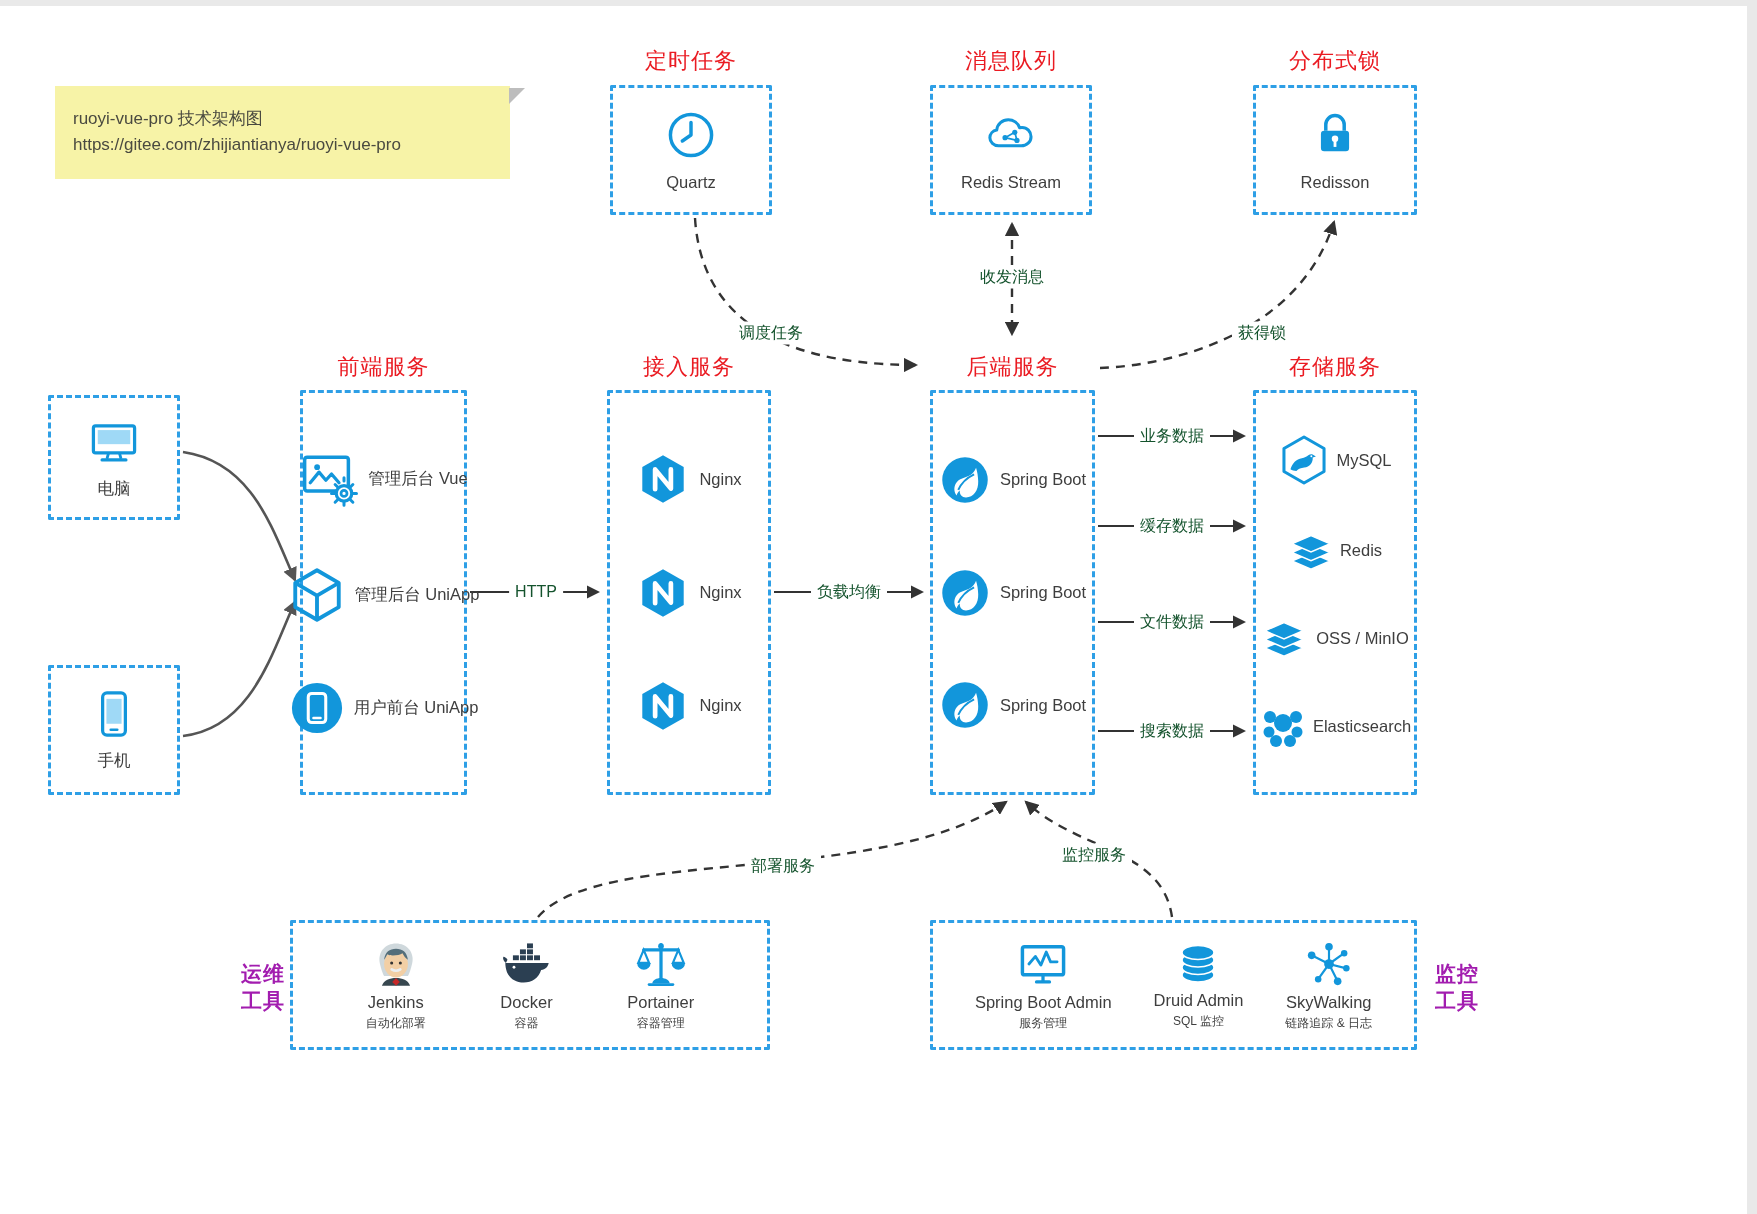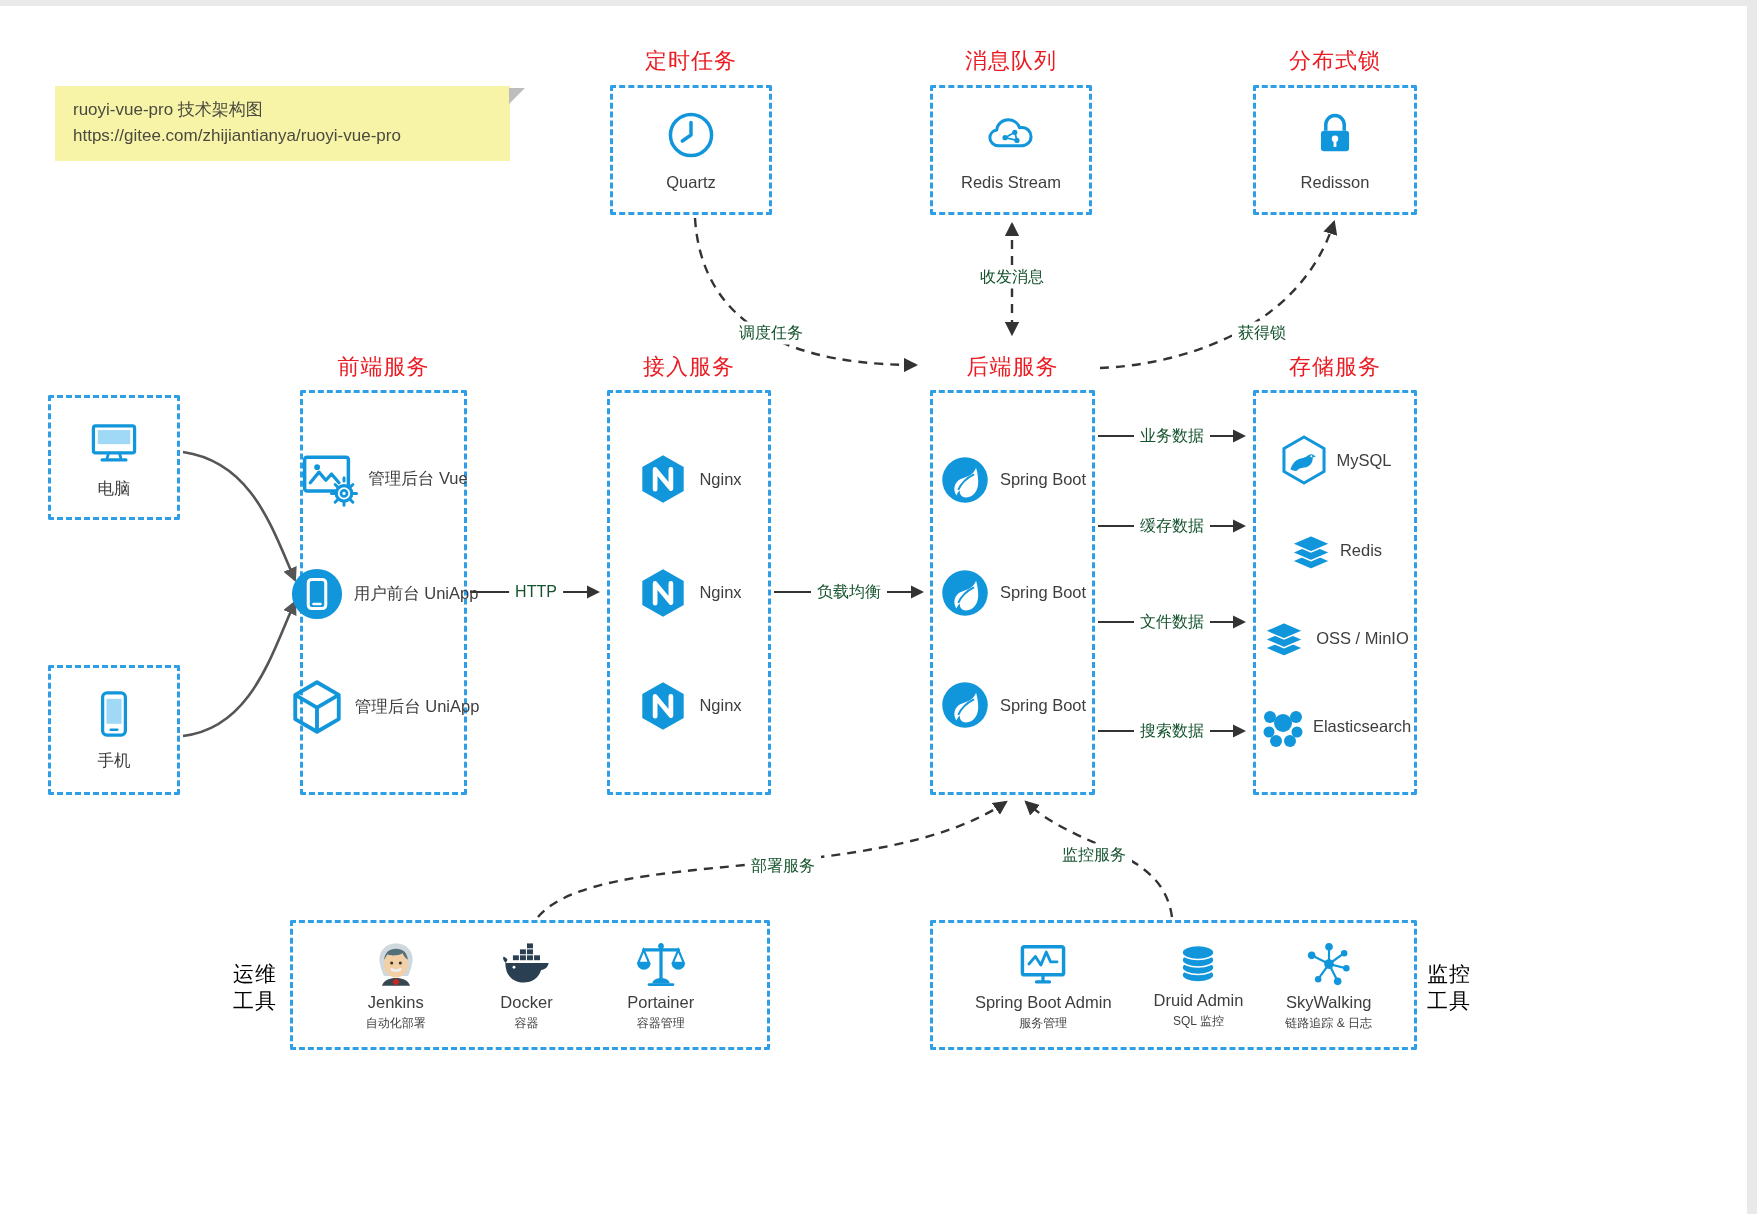--- a/index.html
+++ b/index.html
@@ -2,34 +2,34 @@
 <html><head>
 <meta charset="utf-8">
 <style>
   *{box-sizing:border-box;margin:0;padding:0}
   body{background:#e9e9e9;font-family:"Liberation Sans","DejaVu Sans",sans-serif}
   .canvas{position:relative;width:1757px;height:1214px;background:#fff;overflow:hidden;color:#3e3e3e}
   .chrome-strip{position:absolute;background:#e9e9e9;z-index:0}
   .strip-top{left:0;top:0;width:1757px;height:6px}
   .strip-right{left:1747px;top:0;width:10px;height:1214px}
   .wires{position:absolute;left:0;top:0;z-index:1;pointer-events:none}
-  .note{position:absolute;left:55px;top:86px;width:455px;background:#f7f3a7;padding:11px 18px;font-size:17px;line-height:1.55;color:#4a4a40;z-index:2}
+  .note{position:absolute;left:55px;top:86px;width:455px;background:#f7f3a7;padding:20px 18px;font-size:17px;line-height:1.55;color:#4a4a40;z-index:2}
   .note-fold{position:absolute;right:-15px;top:2px;width:0;height:0;border-top:16px solid #bdbdbd;border-right:16px solid transparent}
   .group-title{position:absolute;text-align:center;font-size:22px;font-weight:normal;color:#ea1b22;letter-spacing:1px;z-index:2;white-space:nowrap}
   .dashed-box{position:absolute;border:3px dashed #2e9fe6;border-radius:2px;display:flex;align-items:center;z-index:2;background:transparent}
   .top-box{top:85px;height:130px;flex-direction:column;justify-content:center;gap:12px}
   .client-box{left:48px;width:132px;flex-direction:column;justify-content:center;gap:10px}
   .col-box{top:390px;height:405px;flex-direction:column;justify-content:space-evenly}
   .tool-box{top:920px;height:130px;flex-direction:row;justify-content:space-evenly}
   .node{display:flex;flex-direction:row;align-items:center;gap:9px}
   .item-label{font-size:16.5px;color:#3e3e3e;white-space:nowrap}
   .tool-item{display:flex;flex-direction:column;align-items:center;gap:3px}
   .tool-name{font-size:16.5px;color:#3e3e3e;white-space:nowrap}
   .tool-desc{font-size:12px;color:#3e3e3e;white-space:nowrap}
-  .side-label{position:absolute;z-index:2;font-size:21px;font-weight:normal;color:#000000;line-height:1.3;letter-spacing:1px}
+  .side-label{position:absolute;z-index:2;font-size:21px;font-weight:bold;color:#a21caf;text-align:center;line-height:1.3;letter-spacing:1px}
   .edge-label{position:absolute;transform:translate(-50%,-50%);background:#fff;padding:1px 6px;font-size:16px;color:#14532d;white-space:nowrap;z-index:3}
   .icon{display:block}
   .defs-holder{position:absolute;width:0;height:0;overflow:hidden}
 </style>
 </head>
 <body>
 
 <svg class="defs-holder" aria-hidden="true">
   <defs>
     <symbol id="i-clock" viewBox="0 0 48 48">
@@ -241,30 +241,30 @@
 
   <div class="group-title" style="left:300px;top:352px;width:167px">前端服务</div>
   <div class="dashed-box col-box" style="left:300px;width:167px">
     <div class="node">
       <svg class="icon" width="60" height="60">
           <use href="#i-vueadmin"></use>
         </svg>
       <div class="item-label">管理后台 Vue</div>
     </div>
     <div class="node">
+      <svg class="icon" width="58" height="58">
+          <use href="#i-unibox"></use>
+        </svg>
+      <div class="item-label">管理后台 UniApp</div>
+    </div>
+    <div class="node">
       <svg class="icon" width="56" height="56">
           <use href="#i-usercircle"></use>
         </svg>
       <div class="item-label">用户前台 UniApp</div>
-    </div>
-    <div class="node">
-      <svg class="icon" width="58" height="58">
-          <use href="#i-unibox"></use>
-        </svg>
-      <div class="item-label">管理后台 UniApp</div>
     </div>
   </div>
 
   <div class="group-title" style="left:607px;top:352px;width:164px">接入服务</div>
   <div class="dashed-box col-box" style="left:607px;width:164px">
     <div class="node">
       <svg class="icon" width="54" height="54">
           <use href="#i-nginx"></use>
         </svg>
       <div class="item-label">Nginx</div>

